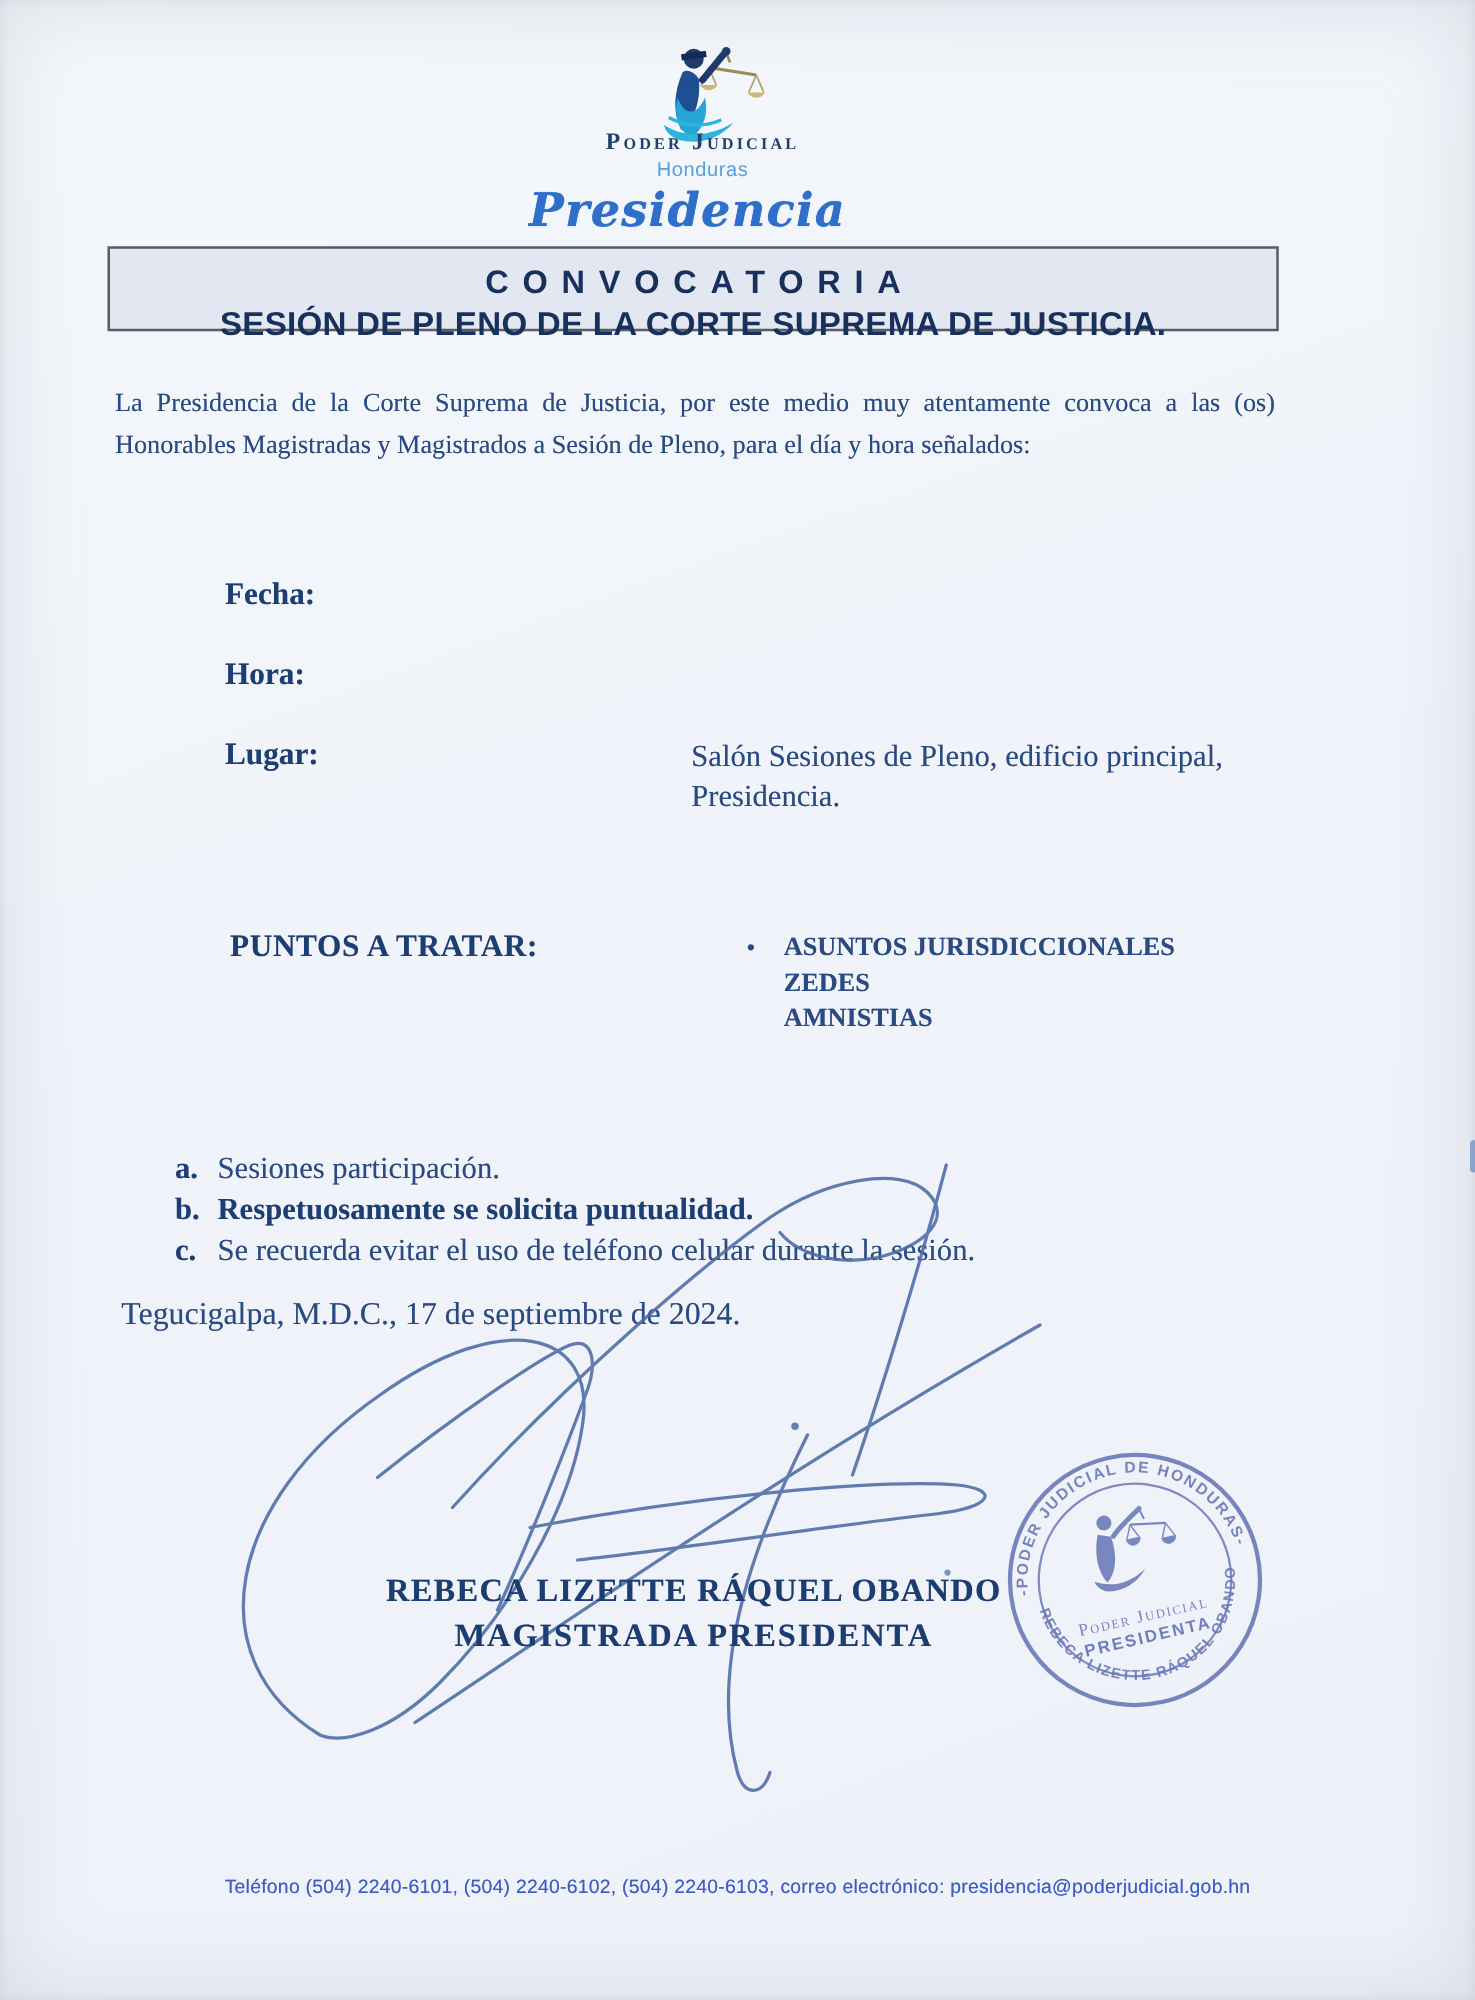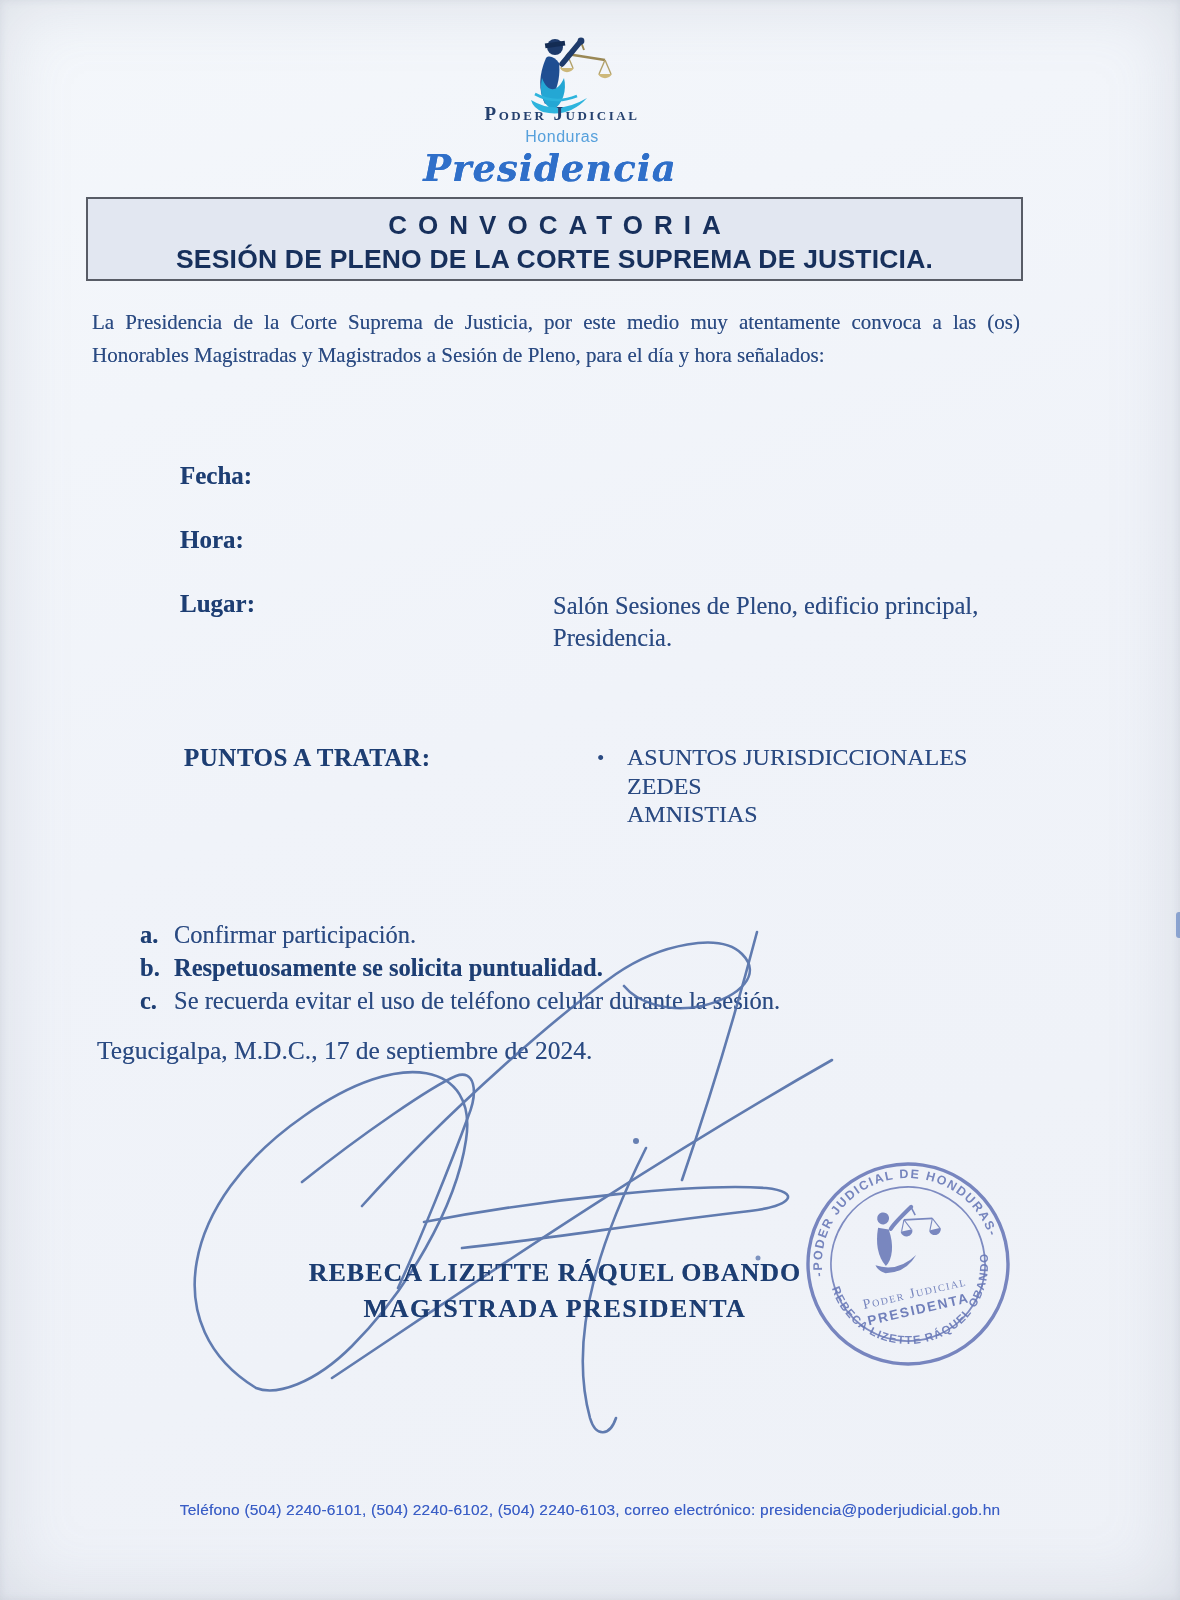--- a/index.html
+++ b/index.html
@@ -30,21 +30,21 @@
   }
   .logo-script{
     position:absolute;left:350px;top:146px;width:400px;text-align:center;
     font-family:"DejaVu Serif",serif;font-style:italic;font-weight:bold;
     font-size:37px;color:#2f6fc9;letter-spacing:1px;
     text-shadow:0 0 .6px #2f6fc9;
   }
 
   
   .title-box{
-    position:absolute;left:86px;top:197px;width:937px;height:84px;
+    position:absolute;left:86px;top:197px;width:937px;height:68px;
     background:#e2e7f1;border:2px solid #585c66;box-sizing:border-box;
     text-align:center;color:#17305c;font-family:"Liberation Sans",sans-serif;
   }
   .title-line1{margin-top:11px;font-size:26px;font-weight:bold;letter-spacing:11px;text-indent:11px;}
   .title-line2{margin-top:3px;font-size:26.5px;font-weight:bold;letter-spacing:.2px;}
 
   
   .intro{
     position:absolute;left:92px;top:306px;width:928px;
     font-size:21px;line-height:33px;color:#2a4a82;text-align:justify;
@@ -62,22 +62,23 @@
   }
   .row-fecha{top:462px;} .row-hora{top:526px;} .row-lugar{top:590px;}
 
   
   .agenda-label{
     position:absolute;left:184px;top:744px;font-weight:bold;font-size:25px;
     letter-spacing:.5px;color:#1d3e73;text-shadow:0 0 .5px rgba(29,62,115,.5);
   }
   .agenda-bullet{position:absolute;left:597px;top:746px;font-size:21px;color:#2a4a82;}
   .agenda-items{
-    position:absolute;left:627px;top:743px;font-size:24px;line-height:28.5px;color:#2a4a82;
+    position:absolute;left:627px;top:743px;font-size:21px;line-height:28.5px;color:#2a4a82;
     text-shadow:0 0 .4px rgba(42,74,130,.5);
+    font-weight:bold;
   }
   .agenda-items div{white-space:nowrap;}
 
   
   .note-row{position:absolute;left:140px;width:780px;font-size:24.5px;color:#2a4a82;
     text-shadow:0 0 .4px rgba(42,74,130,.5);}
   .note-a{top:921px;} .note-b{top:954px;} .note-c{top:987px;}
   .note-marker{display:inline-block;width:34px;font-weight:bold;color:#1d3e73;}
   .note-b .note-text{font-weight:bold;color:#1d3e73;}
 
@@ -153,21 +154,21 @@
 
   <div class="agenda-label">PUNTOS A TRATAR:</div>
   <div class="agenda-bullet">•</div>
   <div class="agenda-items">
     <div>ASUNTOS JURISDICCIONALES</div>
     <div>ZEDES</div>
     <div>AMNISTIAS</div>
   </div>
 
   <div class="note-row note-a">
-    <span class="note-marker">a.</span><span class="note-text">Confirmar participación.</span>
+    <span class="note-marker">a.</span><span class="note-text">Sesiones participación.</span>
   </div>
   <div class="note-row note-c">
     <span class="note-marker">c.</span><span class="note-text">Se recuerda evitar el uso de teléfono celular durante la sesión.</span>
   </div>
   <div class="note-row note-b">
     <span class="note-marker">b.</span><span class="note-text">Respetuosamente se solicita puntualidad.</span>
   </div>
 
   <div class="dateline">Tegucigalpa, M.D.C., 17 de septiembre de 2024.</div>
 

